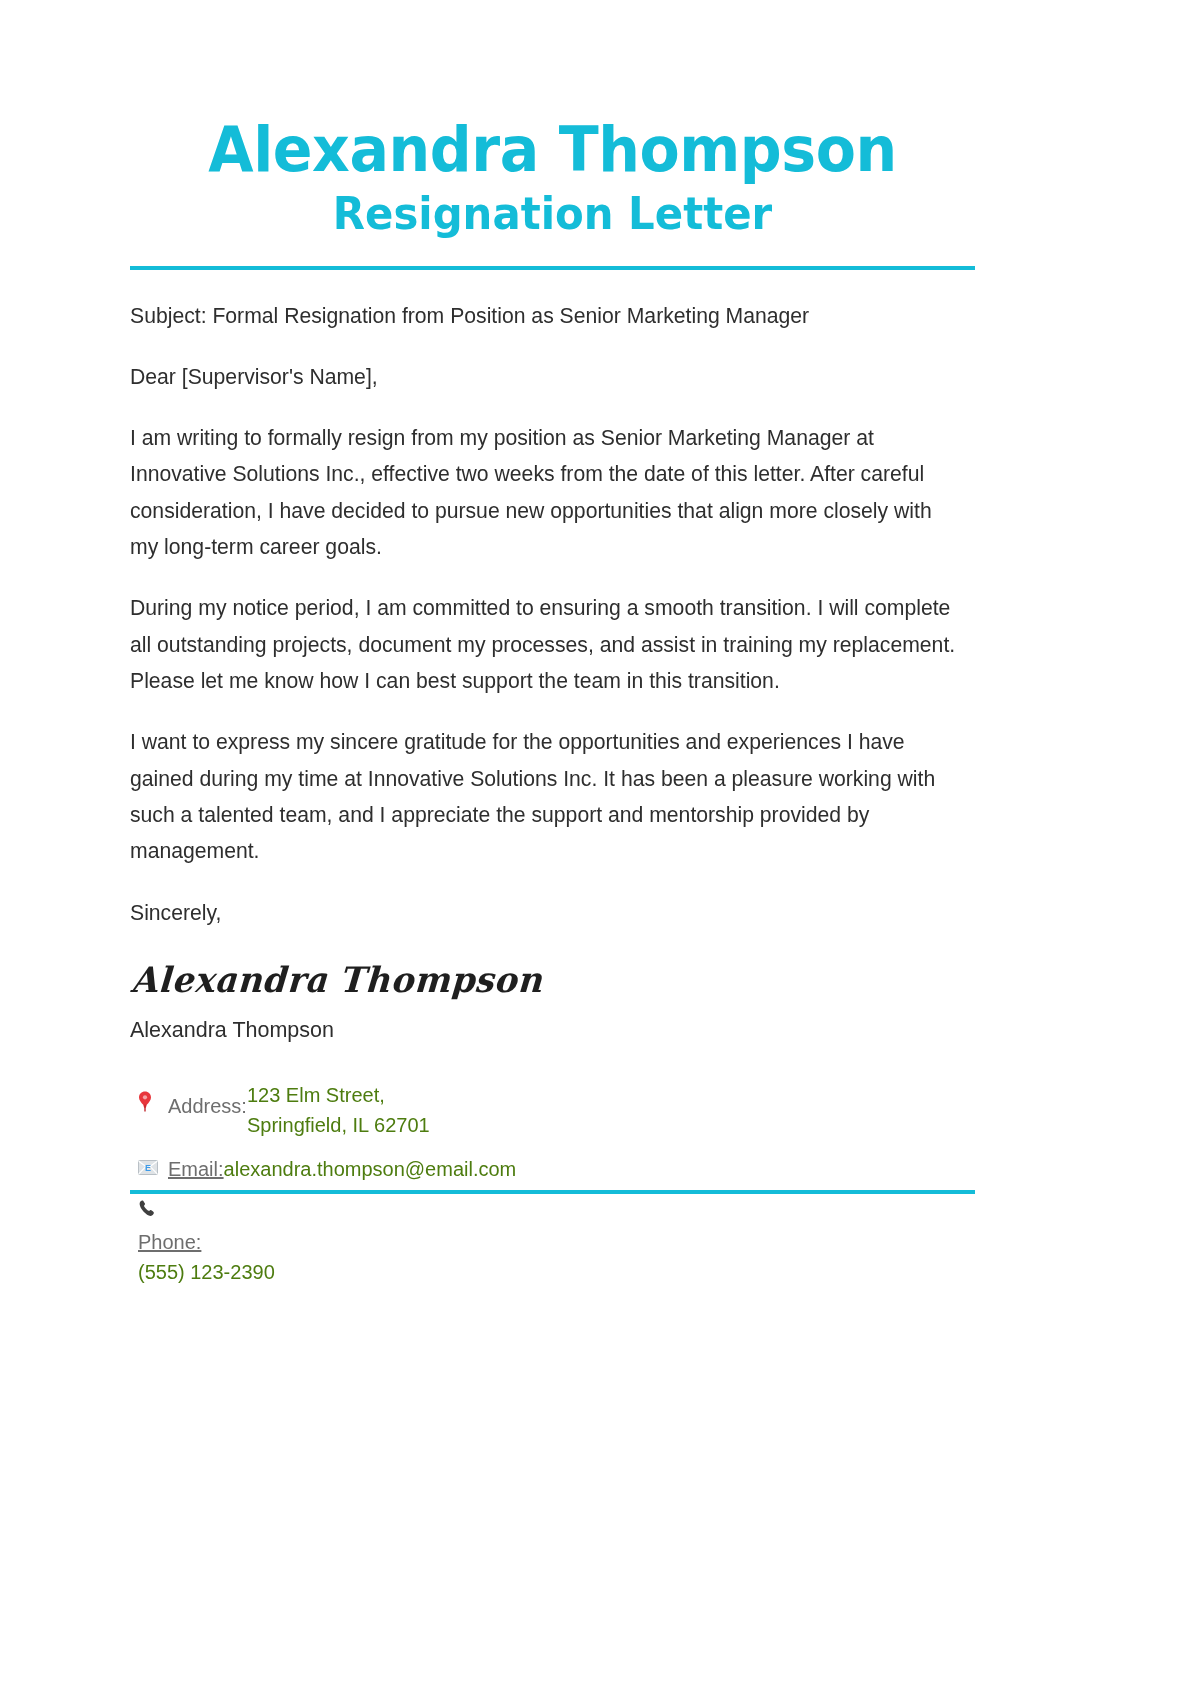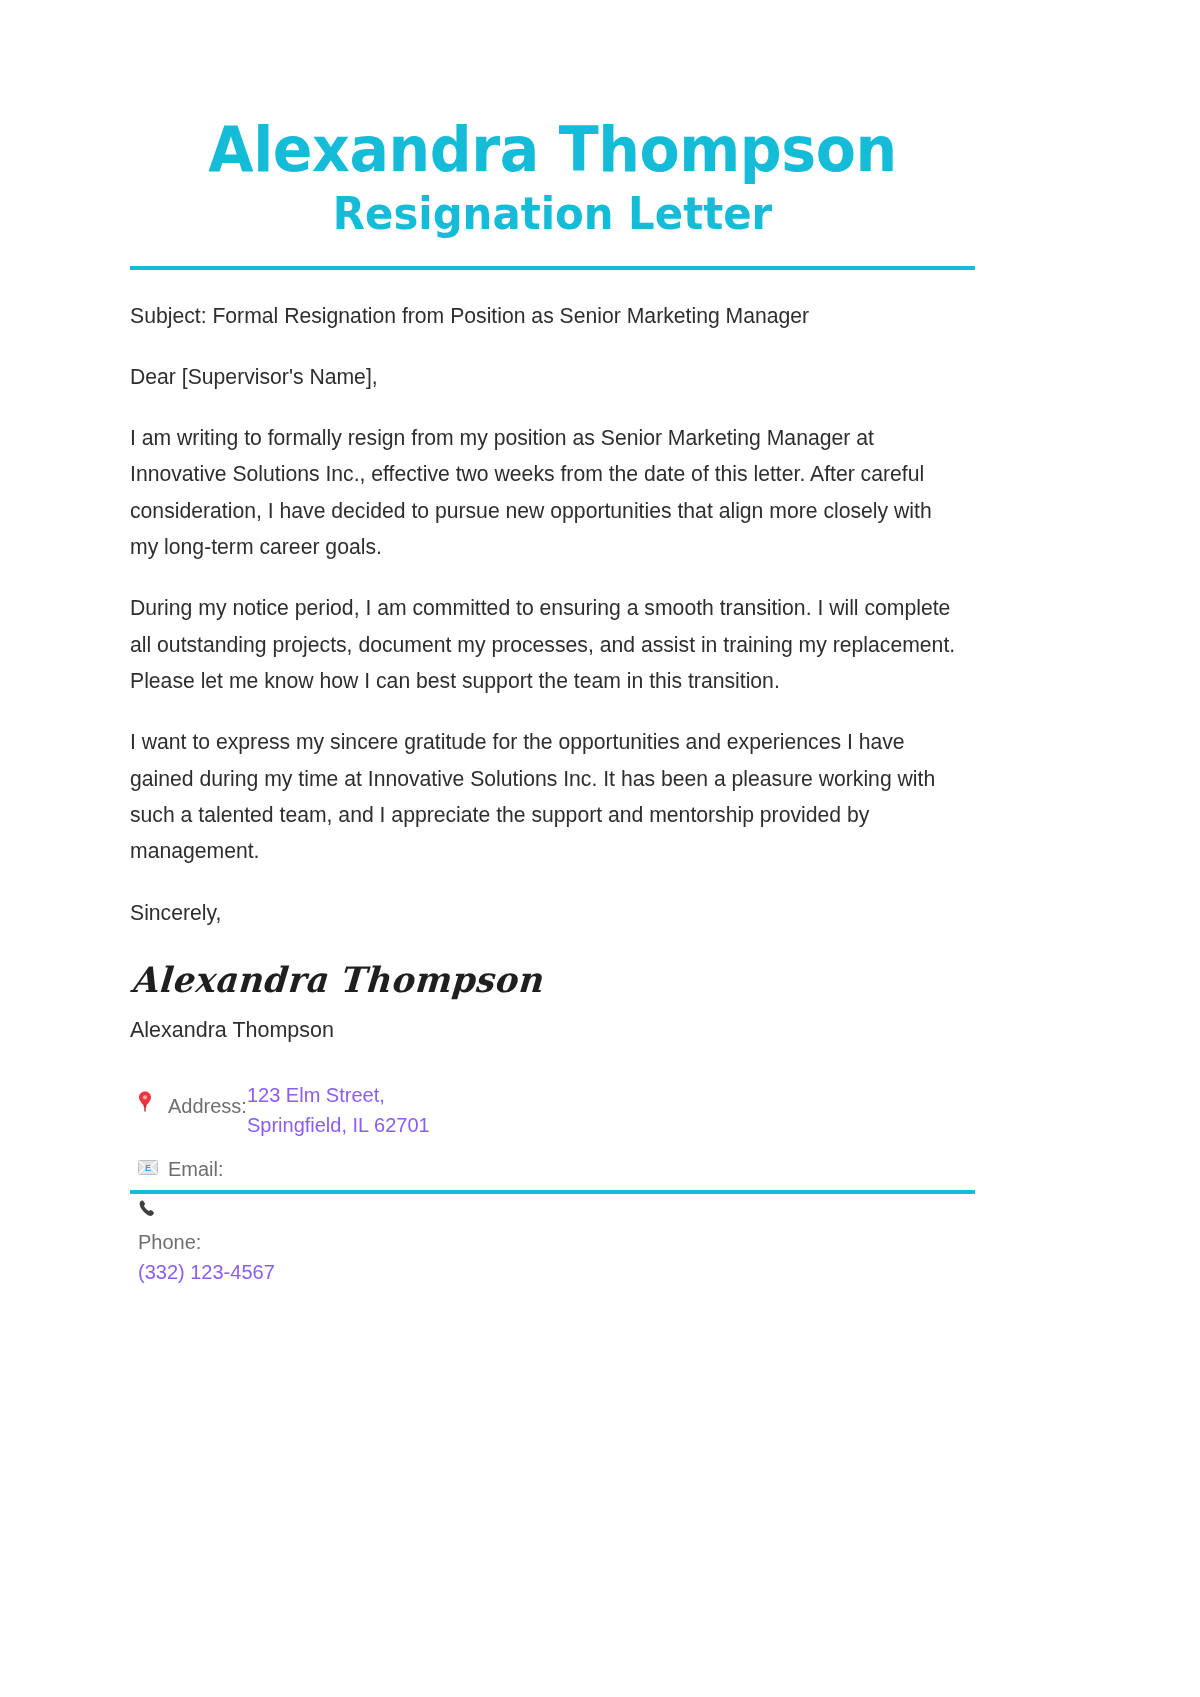--- a/index.html
+++ b/index.html
@@ -140,27 +140,27 @@
 
   .c-label {
     font-family: "Liberation Sans", sans-serif;
     font-size: 20px;
     line-height: 1.5;
     color: #6e6e6e;
     white-space: nowrap;
     padding-top: 11px;
   }
   .contact-item.phone .c-label,
-  .contact-item.email .c-label { padding-top: 0; }
+  .contact-item.email .c-label { padding-top: 0; text-decoration: underline; }
 
   .c-value {
     font-family: "Liberation Sans", sans-serif;
     font-size: 20px;
     line-height: 1.5;
-    color: #8b5cf6;
+    color: #4d7c0f;
   }
   .contact-item.addr .c-value { max-width: 235px; }
 
   .svg-pin { display:block; }
 </style>
 </head>
 <body>
 
 <div class="page">
 
@@ -208,30 +208,31 @@
         <div class="contact-item email">
           <span class="c-icon email-i">
             <svg width="20" height="15" viewBox="0 0 20 15" aria-hidden="true">
               <rect x="0.5" y="0.5" width="19" height="14" rx="1" fill="#dfe3e6" stroke="#b9c0c6"></rect>
               <path d="M0.8 1.2 L10 8 L19.2 1.2" fill="none" stroke="#ffffff" stroke-width="1.4"></path>
               <path d="M0.8 13.8 L7 7.4 M19.2 13.8 L13 7.4" fill="none" stroke="#ffffff" stroke-width="1.2"></path>
               <text x="10" y="11" font-family="Liberation Sans, sans-serif" font-size="9" font-weight="bold" fill="#3d9ae8" text-anchor="middle">E</text>
             </svg>
           </span>
           <span class="c-label">Email:</span>
+          <span class="c-value">alexandra.thompson@email.com</span>
         </div>
 
         <div class="contact-item phone">
           <span class="c-icon phone-i">
             <svg width="20" height="20" viewBox="0 0 20 20" aria-hidden="true">
               <path d="M4.2 1.6c-1 .2-2.2 1.3-2.5 2.3-.4 1.4 .6 4.3 2.4 6.8 1.9 2.7 4.7 5 6.6 5.8 1.5 .6 2.6 .5 3.6-.3 .9-.7 1.7-1.9 1.6-2.5-.1-.4-.5-.9-1.5-1.7-1.4-1.1-1.8-1.2-2.5-.6-.8 .6-1.1 .6-2 0-1-.7-2.9-2.7-3.5-3.7-.5-.9-.4-1.3 .3-2 .6-.6 .5-1.1-.6-2.5C5.2 1.9 4.8 1.5 4.2 1.6z" fill="#3f3f3f"></path>
             </svg>
           </span>
           <span class="c-label">Phone:</span>
-          <span class="c-value">(332) 123-4567</span>
+          <span class="c-value">(555) 123-2390</span>
         </div>
 
       </div>
     </div>
   </div>
 
   <div class="rule-bottom"></div>
 
 </div>
 

